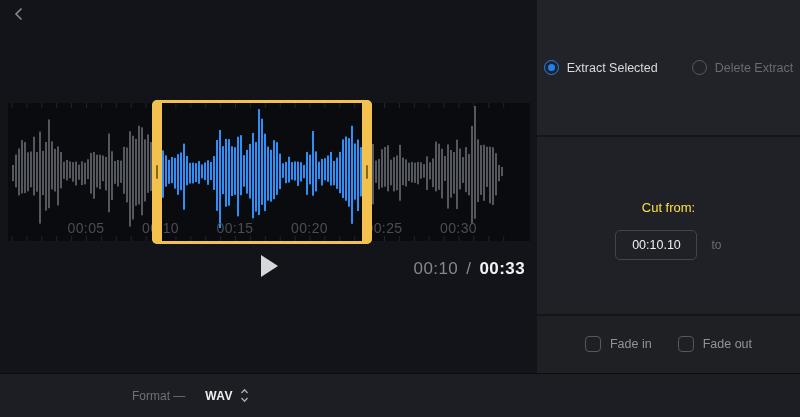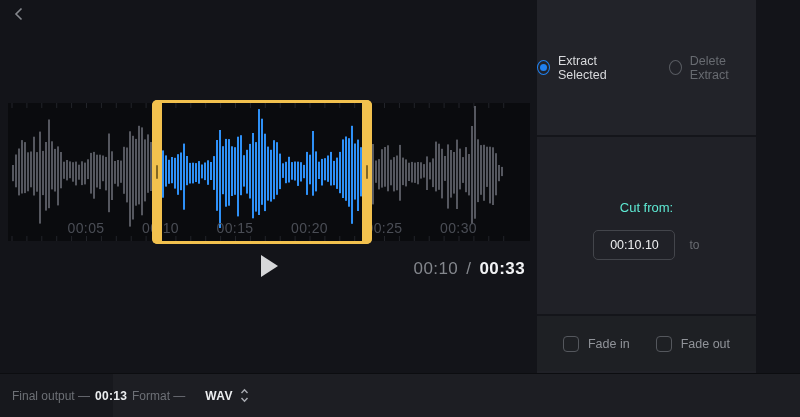--- a/index.html
+++ b/index.html
@@ -25,34 +25,34 @@
   .play-btn { position:absolute; left:251px; top:250px; width:32px; height:32px; cursor:pointer;
               display:flex; align-items:center; justify-content:center; }
   .play-tri { width:0; height:0; border-top:11px solid transparent; border-bottom:11px solid transparent;
               border-left:17px solid #d6d7d9; margin-left:4px; }
   .time-display { position:absolute; right:12px; top:259px; font-size:17px; letter-spacing:.4px; }
   .time-display .cur, .time-display .sep { color:#84878d; }
   .time-display .tot { color:#f1f2f4; font-weight:700; }
   .time-display span { margin-left:3px; }
 
   
-  .right-panel { position:absolute; left:537px; top:0; width:219px; height:373px; background:#202127; }
+  .right-panel { position:absolute; left:537px; top:0; width:263px; height:373px; background:#202127; }
   .sec { width:100%; display:flex; align-items:center; justify-content:center; }
   .sec-mode { height:137px; background:#222329; border-bottom:2px solid #14151a; gap:34px; }
   .radio-group { display:flex; align-items:center; gap:8px; cursor:pointer; }
   .radio { width:15px; height:15px; border-radius:50%; border:1.5px solid #585b61;
            display:flex; align-items:center; justify-content:center; }
   .radio.checked { border-color:#2080f0; }
   .radio .dot { width:7px; height:7px; border-radius:50%; background:#2080f0; }
   .radio-label { font-size:12.5px; color:#d9dadd; }
   .radio-label.dim { color:#686b71; }
 
   .sec-cut { height:179px; background:#202127; border-bottom:2px solid #14151a;
              flex-direction:column; gap:15px; }
-  .cut-label { font-size:13px; color:#5eead4;margin-top:8px; }
+  .cut-label { font-size:13px; color:#fde047;margin-top:8px; }
   .cut-row { display:flex; align-items:center; gap:14px; }
   .time-input { width:82px; height:30px; background:transparent; border:1px solid #43454b;
                 border-radius:5px; color:#edeef0; font-size:12.5px; text-align:center;
                 font-family:"Liberation Sans", sans-serif; outline:none; }
   .to { font-size:12px; color:#696c72; }
 
   .sec-fade { height:55px; background:#1e2024; gap:26px; }
   .check-group { display:flex; align-items:center; gap:9px; cursor:pointer; }
   .checkbox { width:16px; height:16px; border:1.5px solid #54575d; border-radius:4px; }
   .check-label { font-size:12.5px; color:#909399; }
@@ -377,24 +377,20 @@
         <span class="check-label">Fade in</span>
       </label>
       <label class="check-group">
         <span class="checkbox"></span>
         <span class="check-label">Fade out</span>
       </label>
     </div>
   </div>
 
   <div class="bottom-bar">
-    <div class="final-output">
-      <span class="dim-label">Final output —</span>
-      <span class="strong-val">00:13</span>
-    </div>
     <div class="format-block">
       <span class="dim-label">Format —</span>
       <div class="format-select">
         <span class="strong-val">WAV</span>
         <svg width="9" height="15" viewBox="0 0 9 15">
           <polyline points="1.5,5 4.5,1.8 7.5,5" fill="none" stroke="#a7aab0" stroke-width="1.4"></polyline>
           <polyline points="1.5,10 4.5,13.2 7.5,10" fill="none" stroke="#a7aab0" stroke-width="1.4"></polyline>
         </svg>
       </div>
     </div>

